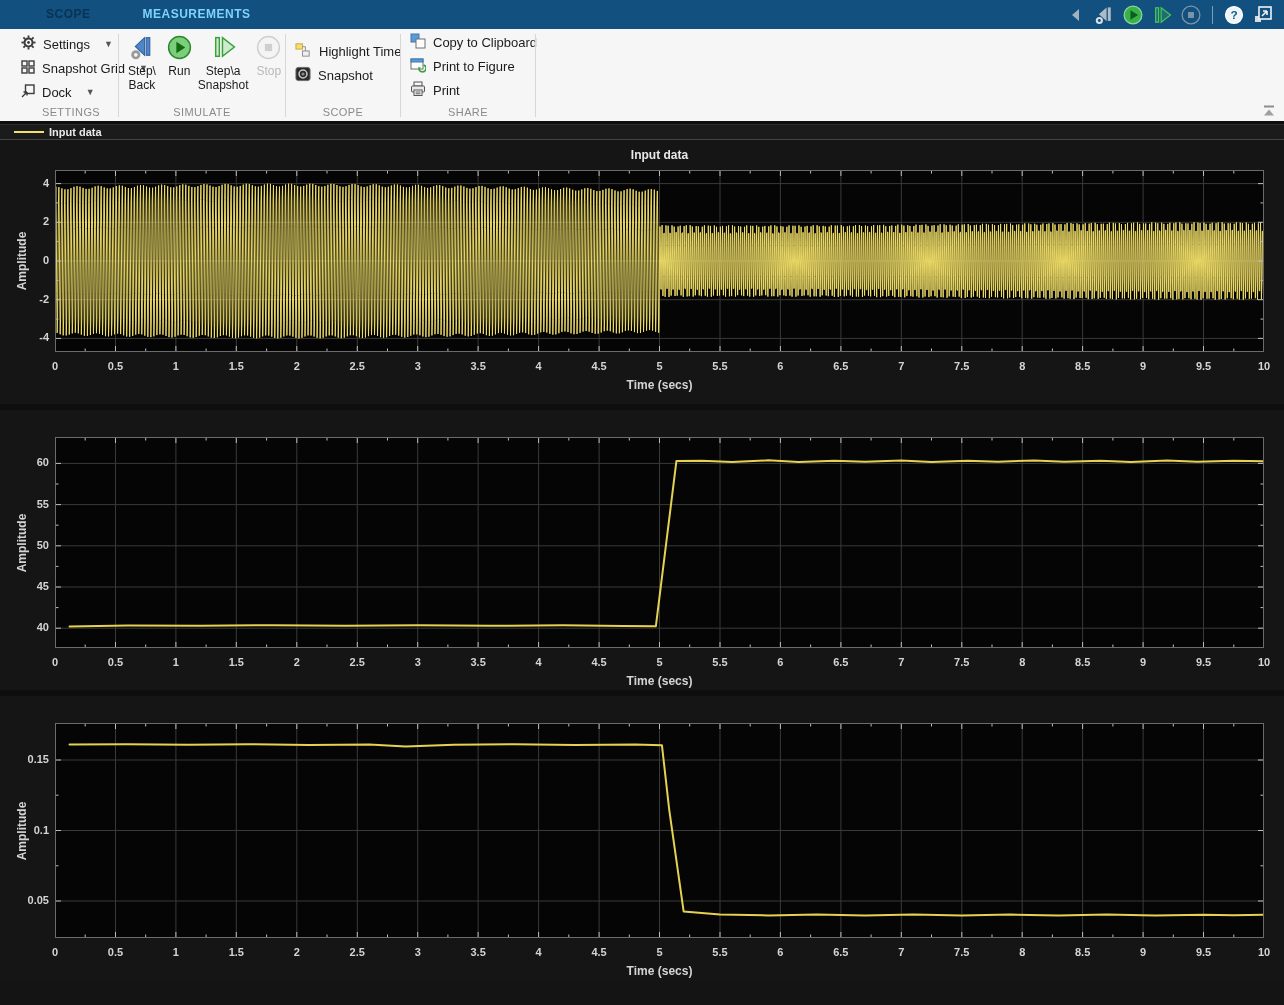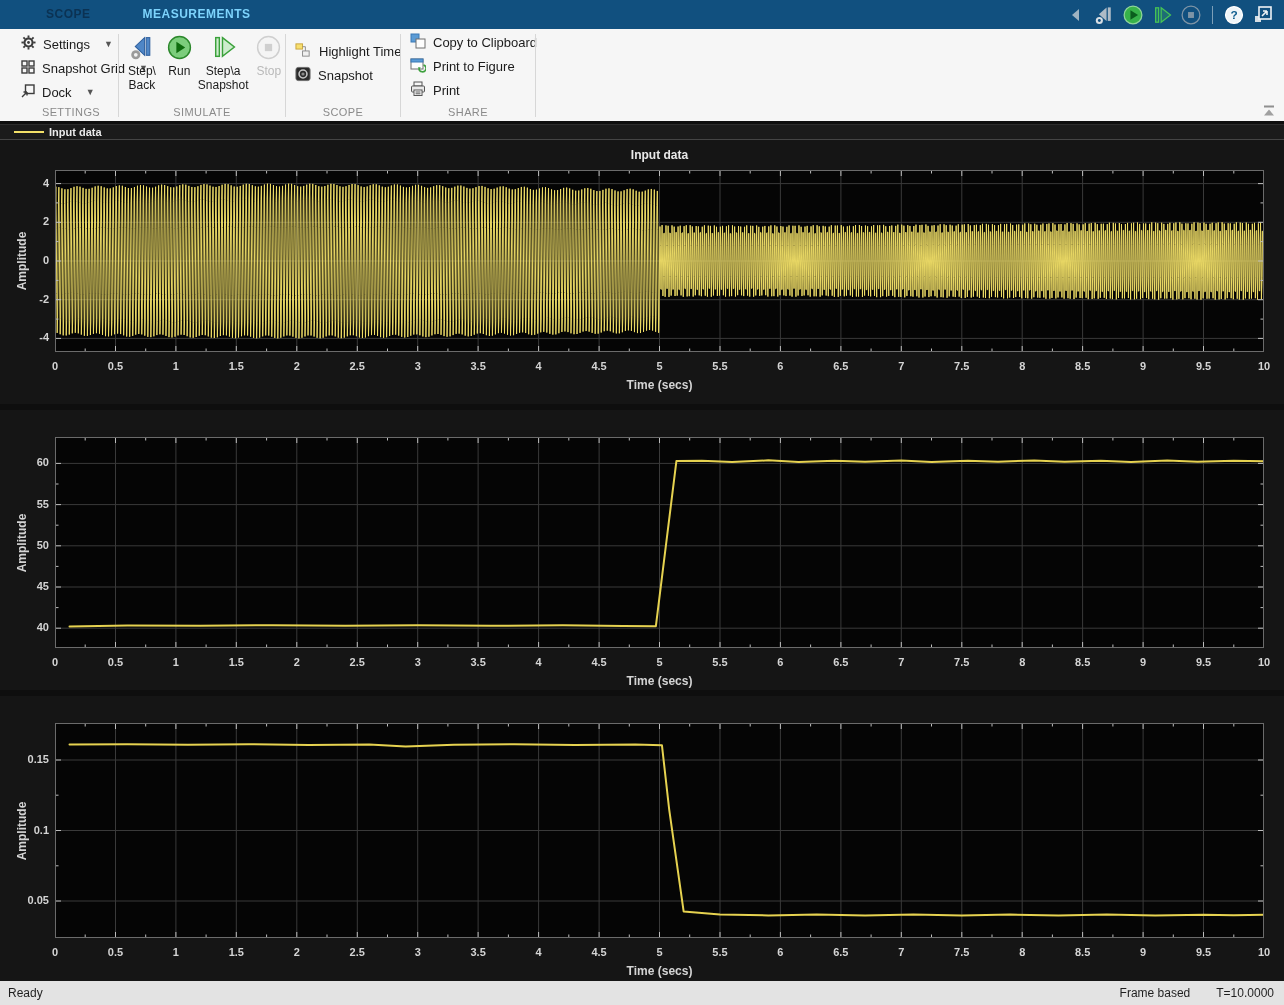--- a/index.html
+++ b/index.html
@@ -774,20 +774,13 @@
           <span class="xtick" style="left: 1143.1px; top: 234px;">9</span>
           <span class="xtick" style="left: 1203.55px; top: 234px;">9.5</span>
           <span class="xtick" style="left: 1264px; top: 234px;">10</span>
           <span class="ytick" style="left: 5px; top: 40.9619px;">0.15</span>
           <span class="ytick" style="left: 5px; top: 111.5px;">0.1</span>
           <span class="ytick" style="left: 5px; top: 182.038px;">0.05</span>
         </div>
     </div>
   </div>
 
-  <div class="statusbar">
-    <span class="status-left">Ready</span>
-    <span class="status-right">
-      <span>Frame based</span>
-      <span>T=10.0000</span>
-    </span>
-  </div>
 </div>
 
 </body></html>

